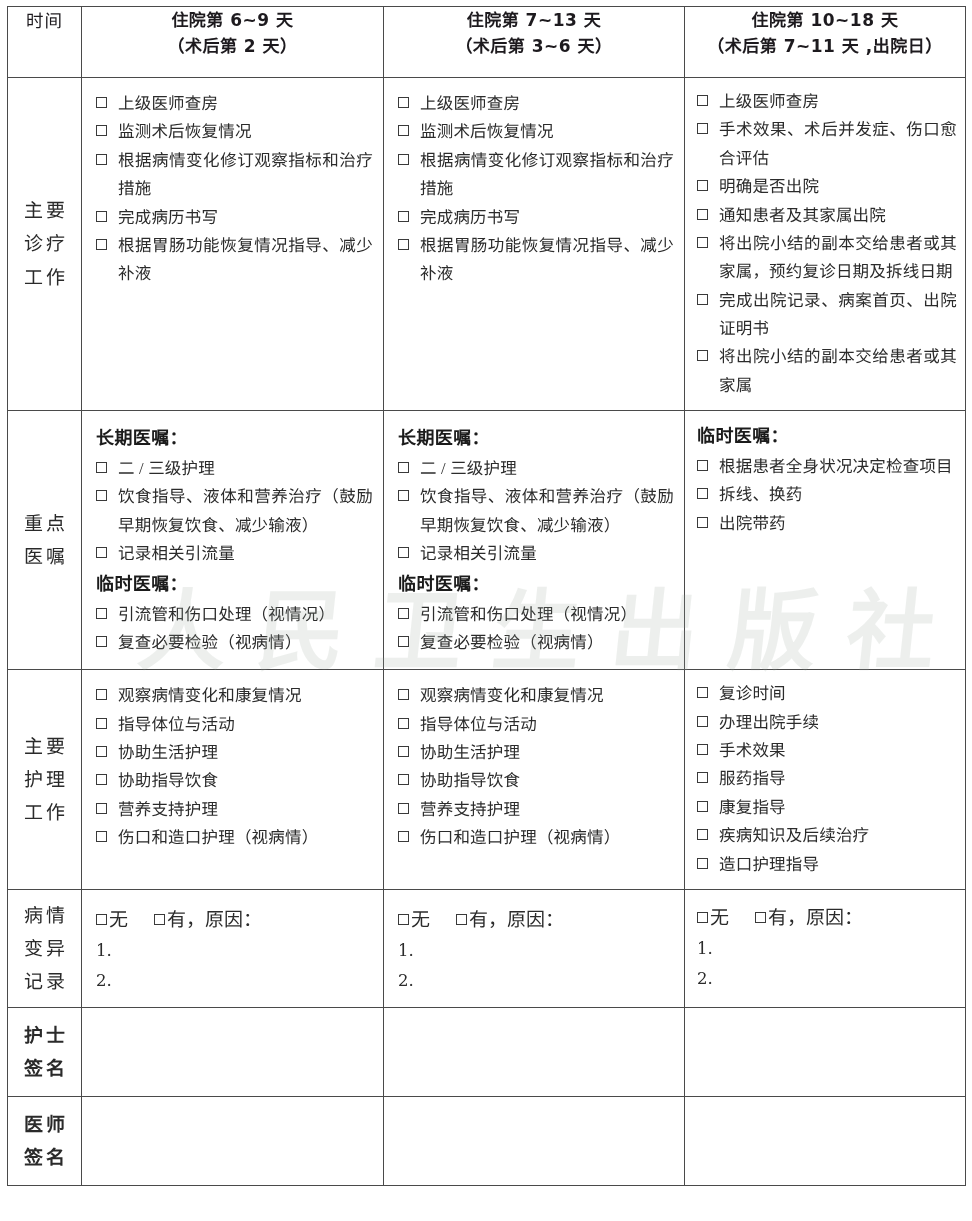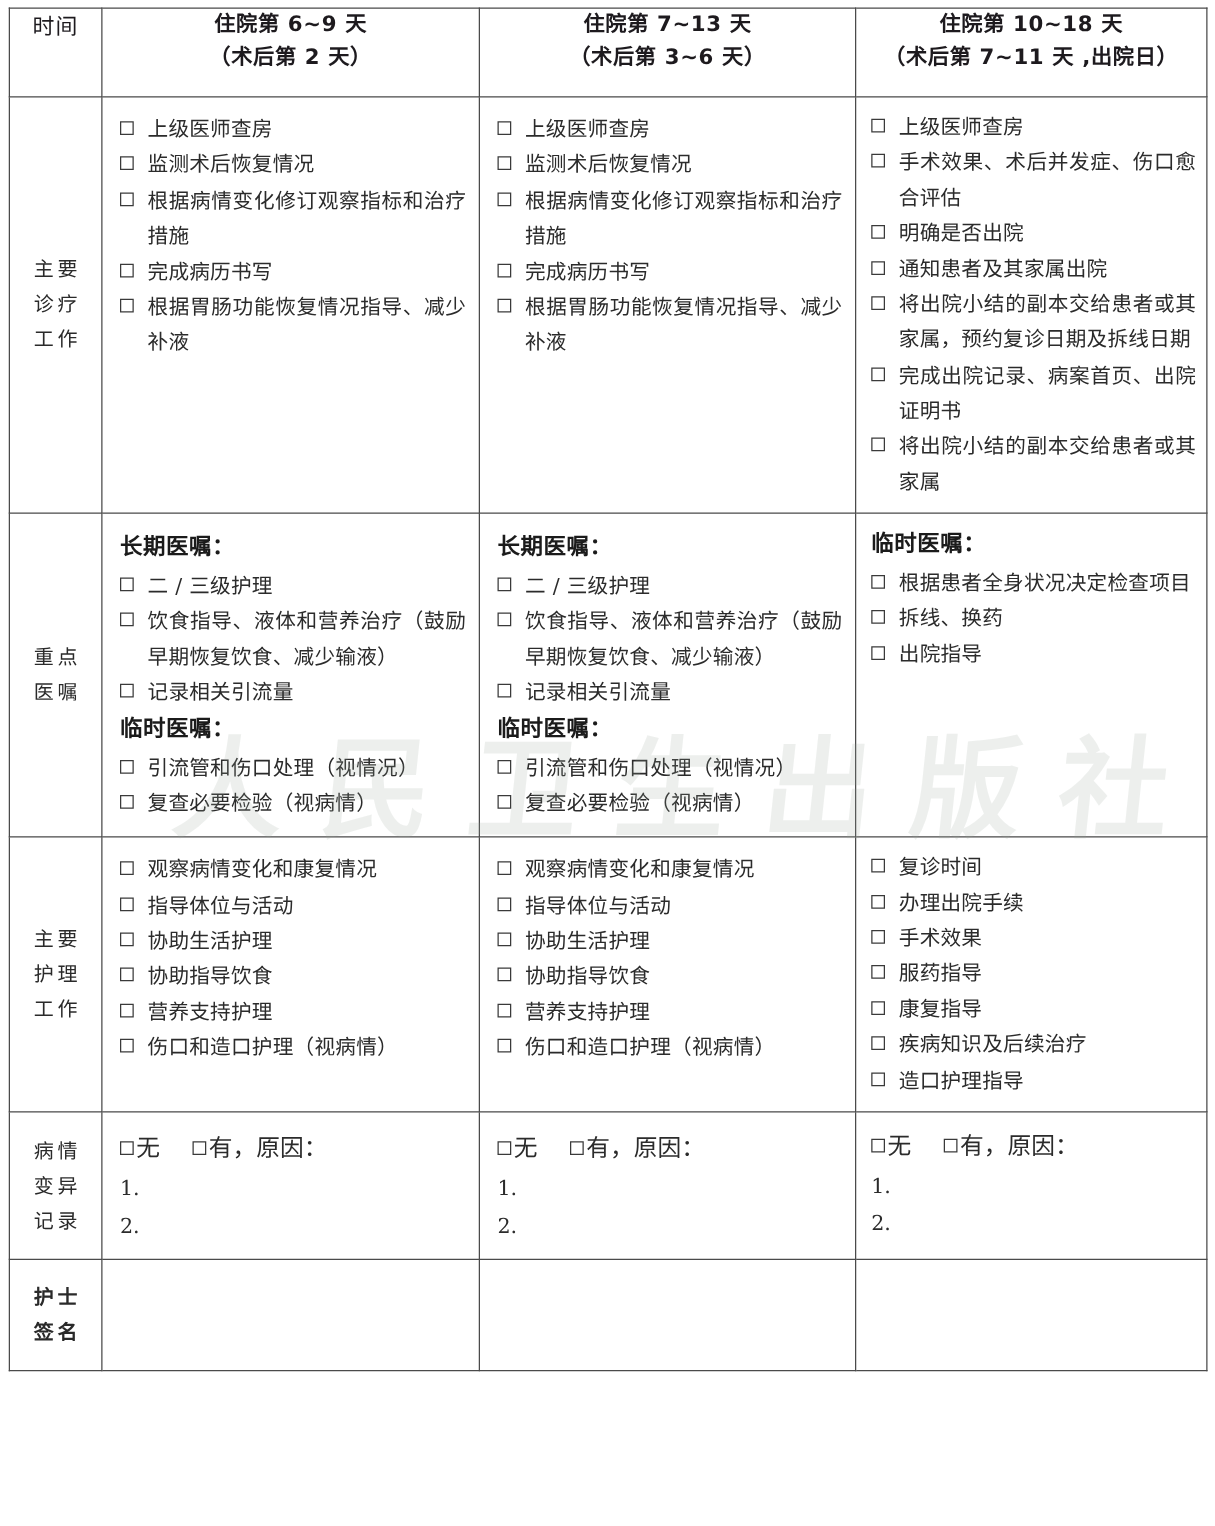--- a/index.html
+++ b/index.html
@@ -88,21 +88,21 @@
   }
 
   
   .row-label {
     text-align: center;
     vertical-align: middle !important;
     padding: 4px 2px;
   }
   .row-label .lbl-line {
     display: block;
-    font-size: 16px;
+    font-size: 19px;
     line-height: 1.75;
     letter-spacing: 3px;
     text-indent: 3px;
     color: #2a2a2a;
     font-family: "DejaVu Serif", "Liberation Serif", serif;
   }
 
   
   .cell-body {
     padding: 12px 10px 12px 14px;
@@ -117,20 +117,21 @@
     line-height: 1.72;
     margin: 0 0 1px 0;
     color: #1b1b1b;
     letter-spacing: 0.4px;
   }
 
   ul.check-list {
     list-style: none;
     margin: 0;
     padding: 0;
+    font-family: Liberation Serif, serif;
   }
   ul.check-list li {
     position: relative;
     padding-left: 22px;
     font-size: 16.5px;
     line-height: 1.72;
     color: #2b2b2b;
     margin: 0;
     letter-spacing: 0.2px;
     text-align: justify;
@@ -284,21 +285,21 @@
             <li><span class="box"></span><span>复查必要检验（视病情）</span></li>
           </ul>
         </div>
       </td>
       <td>
         <div class="cell-body pad-sm">
           <div class="sub-head">临时医嘱：</div>
           <ul class="check-list">
             <li><span class="box"></span><span>根据患者全身状况决定检查项目</span></li>
             <li><span class="box"></span><span>拆线、换药</span></li>
-            <li><span class="box"></span><span>出院指导</span></li>
+            <li><span class="box"></span><span>出院带药</span></li>
           </ul>
         </div>
       </td>
     </tr>
 
     <tr>
       <td class="row-label">
         <span class="lbl-line">主要</span>
         <span class="lbl-line">护理</span>
         <span class="lbl-line">工作</span>
@@ -380,15 +381,24 @@
     <tr>
       <td class="row-label sig-cell">
         <span class="lbl-line">护士</span>
         <span class="lbl-line">签名</span>
       </td>
       <td class="sig-cell"></td>
       <td class="sig-cell"></td>
       <td class="sig-cell"></td>
     </tr>
 
+    <tr>
+      <td class="row-label sig-cell">
+        <span class="lbl-line">医师</span>
+        <span class="lbl-line">签名</span>
+      </td>
+      <td class="sig-cell"></td>
+      <td class="sig-cell"></td>
+      <td class="sig-cell"></td>
+    </tr>
 
   </tbody>
 </table>
 
 </body></html>

